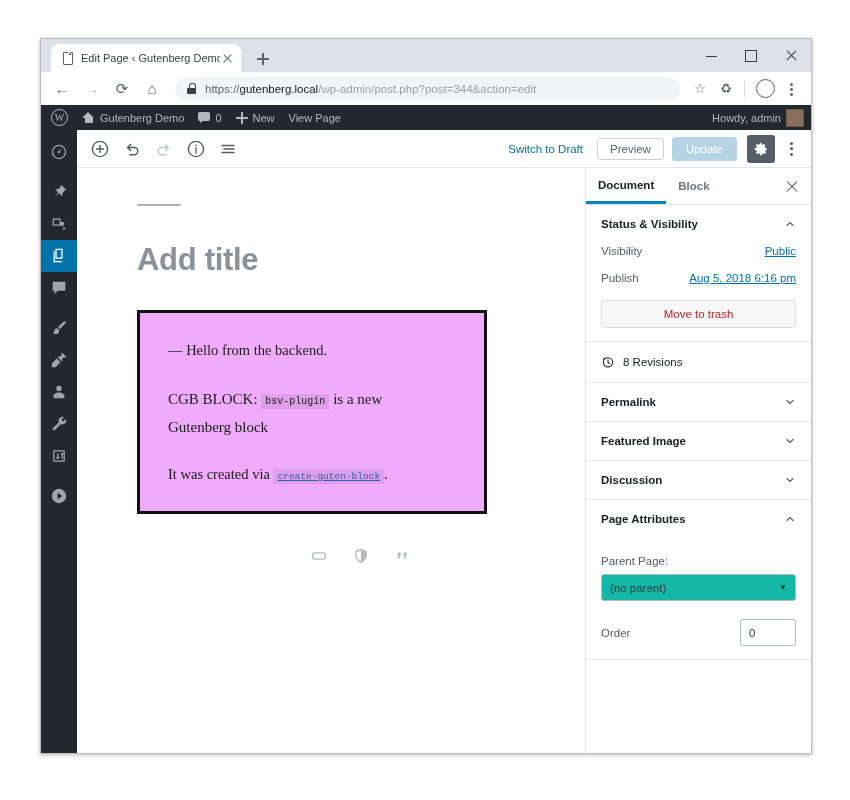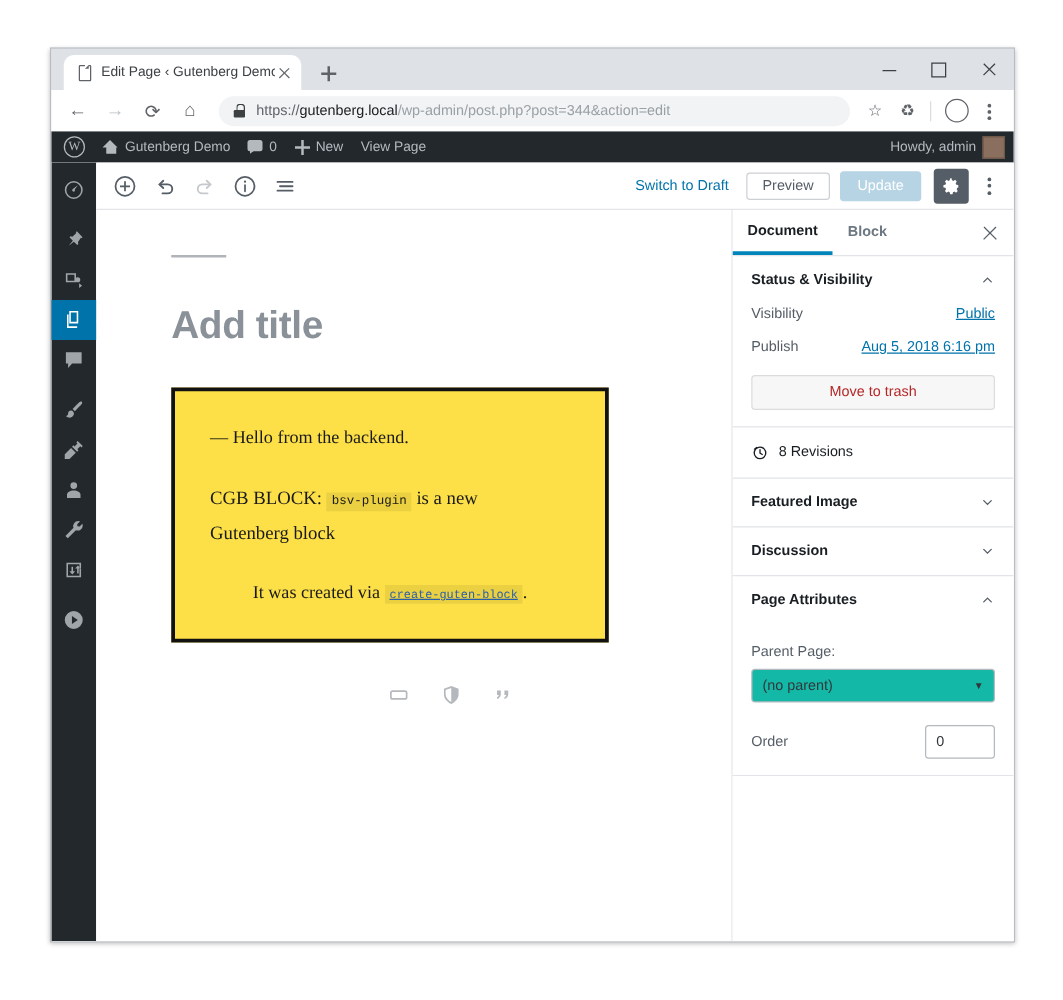--- a/index.html
+++ b/index.html
@@ -155,27 +155,27 @@
 
   .edbody{flex:1;display:flex;overflow:hidden;}
   .canvas{flex:1;background:#ffffff;overflow:hidden;position:relative;}
   .canvas-inner{padding:36px 40px 0 60px;}
   .title-rule{width:44px;height:2px;background:#b0b4b9;margin-bottom:22px;}
   .add-title{
     font-size:31px;font-weight:bold;color:#8a9199;letter-spacing:-.3px;margin-bottom:32px;margin-top:36px;
   }
 
   .orange-block{
-    border:3px solid #111111;background:#fde047;
+    border:3px solid #111111;background:#f0abfc;
     padding:28px 28px 26px 28px;
     font-family:"Liberation Serif",serif;color:#1a1a1a;
     width:288px;box-sizing:content-box;
   }
   .ob-p{font-size:14.5px;line-height:1.35;margin:0 0 28px 0;}
-  .ob-p:last-child{margin-bottom:0;text-align:center;}
+  .ob-p:last-child{margin-bottom:0;}
   .ob-p.tight{margin-bottom:8px;}
   .ob-code{
     font-family:"Liberation Mono",monospace;font-size:10px;
     background:rgba(0,0,0,.07);padding:2px 4px;
   }
   .ob-link{
     font-family:"Liberation Mono",monospace;font-size:9.5px;
     background:rgba(0,0,0,.07);padding:2px 4px;color:#2b5fa8;
     text-decoration:underline;
   }
@@ -473,20 +473,28 @@
                 <div class="rev-row">
                   <svg width="14" height="14" viewBox="0 0 20 20" fill="none" stroke="currentColor" stroke-width="1.5" style="color:#191e23">
                       <circle cx="10" cy="10.5" r="6.6"></circle>
                       <path d="M10 6.8v3.9l2.6 1.6" stroke-linecap="round"></path>
                       <path d="M3.6 6.2l2.6-2" stroke-linecap="round"></path>
                     </svg>
                   <span class="rev-text">8 Revisions</span>
                 </div>
               </div>
 
+              <div class="panel">
+                <div class="panel-head">
+                  <span class="panel-title">Permalink</span>
+                  <svg class="chev" viewBox="0 0 20 20" fill="none" stroke="currentColor" stroke-width="1.8" stroke-linecap="round">
+                      <path d="M5 7.5l5 5 5-5"></path>
+                    </svg>
+                </div>
+              </div>
 
               <div class="panel">
                 <div class="panel-head">
                   <span class="panel-title">Featured Image</span>
                   <svg class="chev" viewBox="0 0 20 20" fill="none" stroke="currentColor" stroke-width="1.8" stroke-linecap="round">
                       <path d="M5 7.5l5 5 5-5"></path>
                     </svg>
                 </div>
               </div>
 

